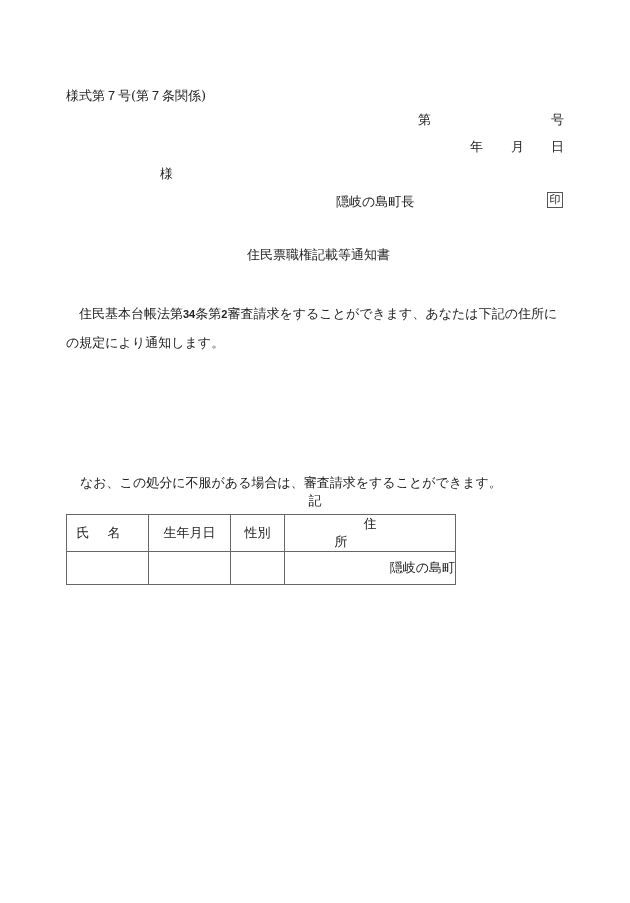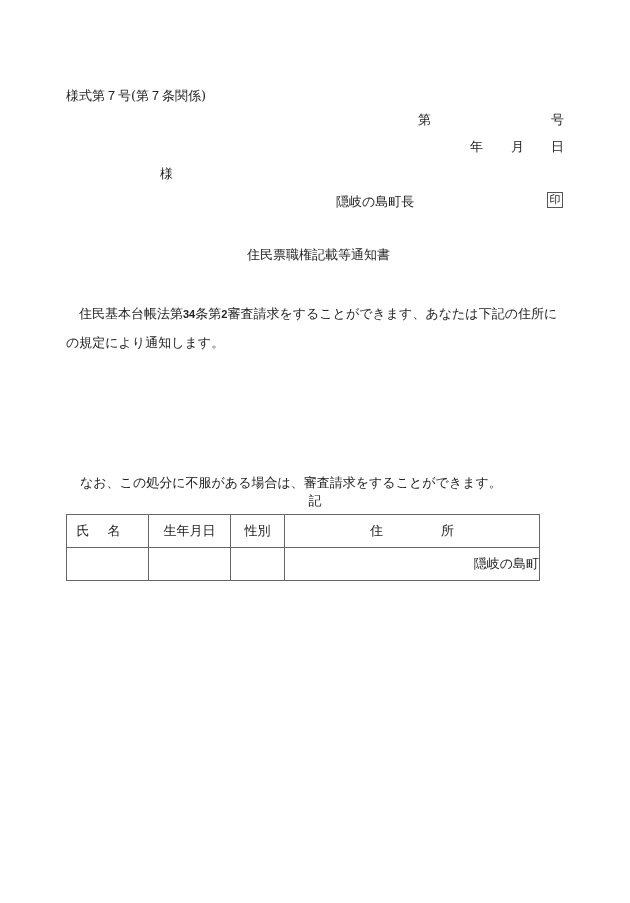--- a/index.html
+++ b/index.html
@@ -24,21 +24,21 @@
   .doc-title { left: 16px; width: 605px; text-align: center; top: 247px; }
   .para {
     position: absolute; left: 66px; width: 500px; top: 300px;
     font-size: 13px; line-height: 27.5px; white-space: normal; word-break: break-all;
   }
   .para .line { display: block; white-space: nowrap; }
   .num { font-family: "Liberation Sans", "DejaVu Sans", sans-serif; font-weight: bold; font-size: 11px; }
   .para2 { left: 80px; top: 438px; margin-top: 37px; }
   .ki { left: 0; width: 630px; text-align: center; top: 493px; }
   table.records {
-    position: absolute; left: 66px; top: 514px; width: 474px;
+    position: absolute; left: 66px; top: 514px; width: 390px;
     border-collapse: collapse; font-size: 13px;
   }
   table.records td, table.records th {
     border: 1px solid #666; height: 32px; padding: 0; font-weight: normal;
   }
   table.records th { text-align: center; }
   .c1 { width: 81px; } .c2 { width: 81px; } .c3 { width: 53px; margin-left: 35px; } .c4 { width: auto; }
   .spread { letter-spacing: 18px; }
   .spread-wide { letter-spacing: 58px; padding-left: 58px; font-family: Liberation Mono, monospace; }
   td.addr { padding-left: 20px !important; text-align: right; }

